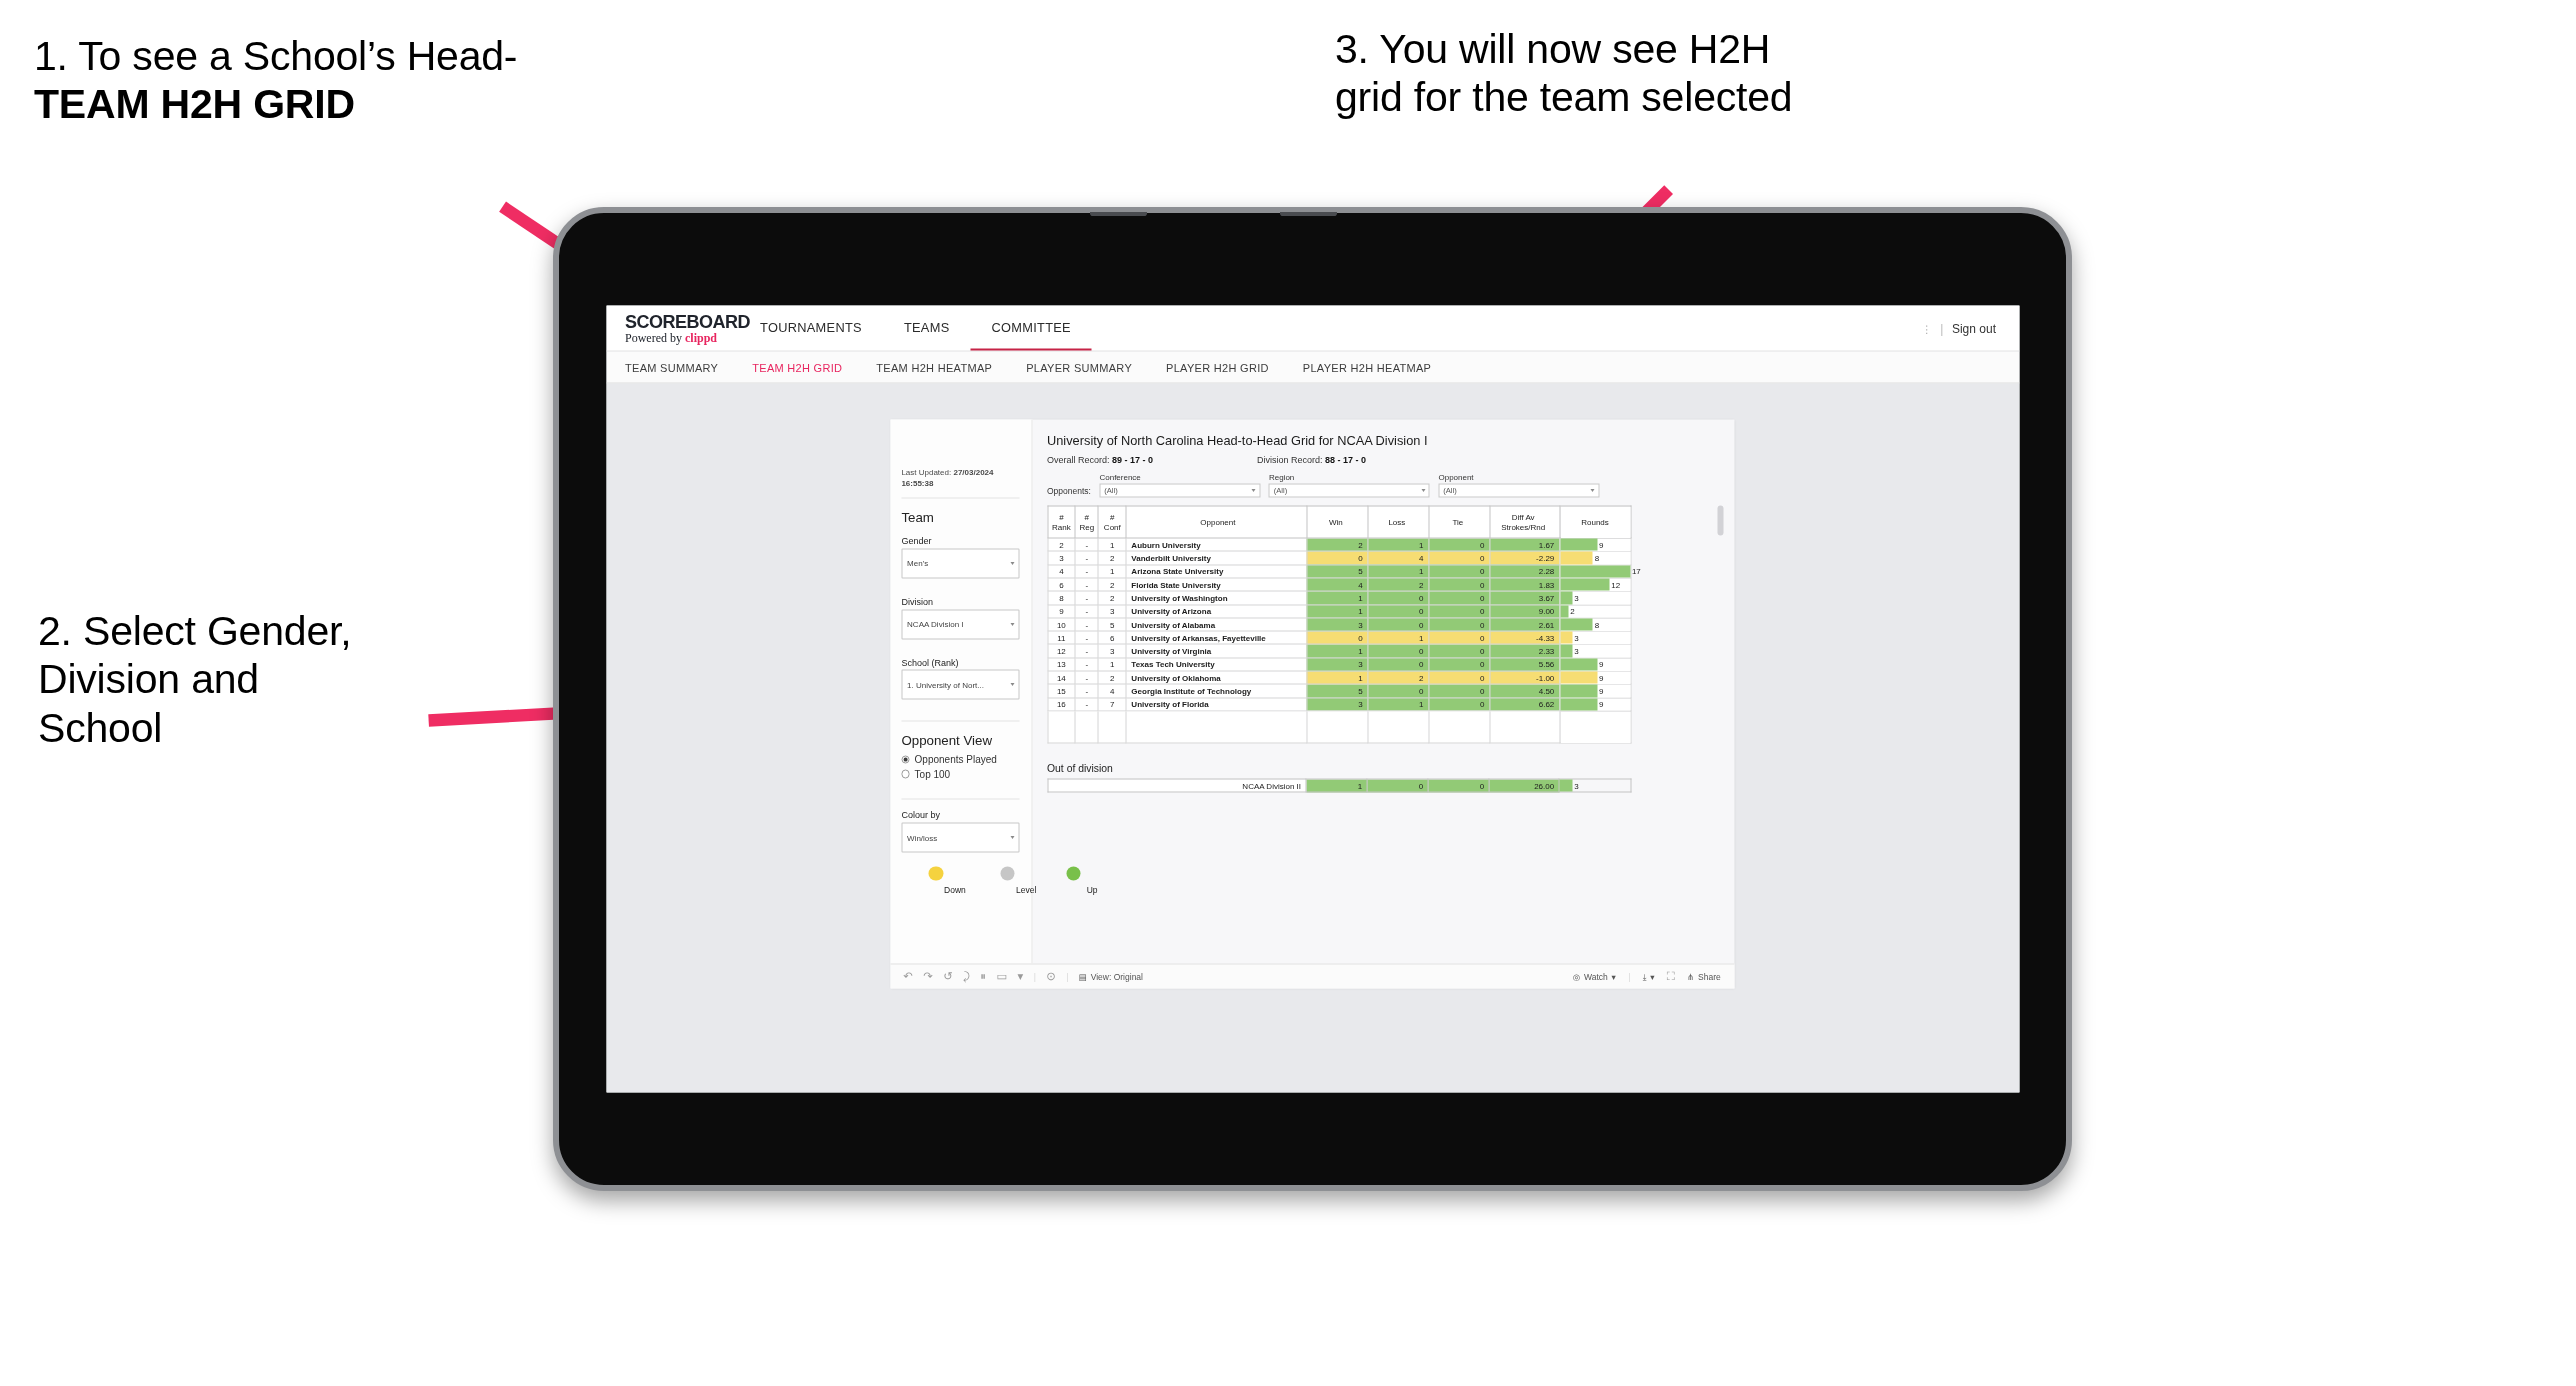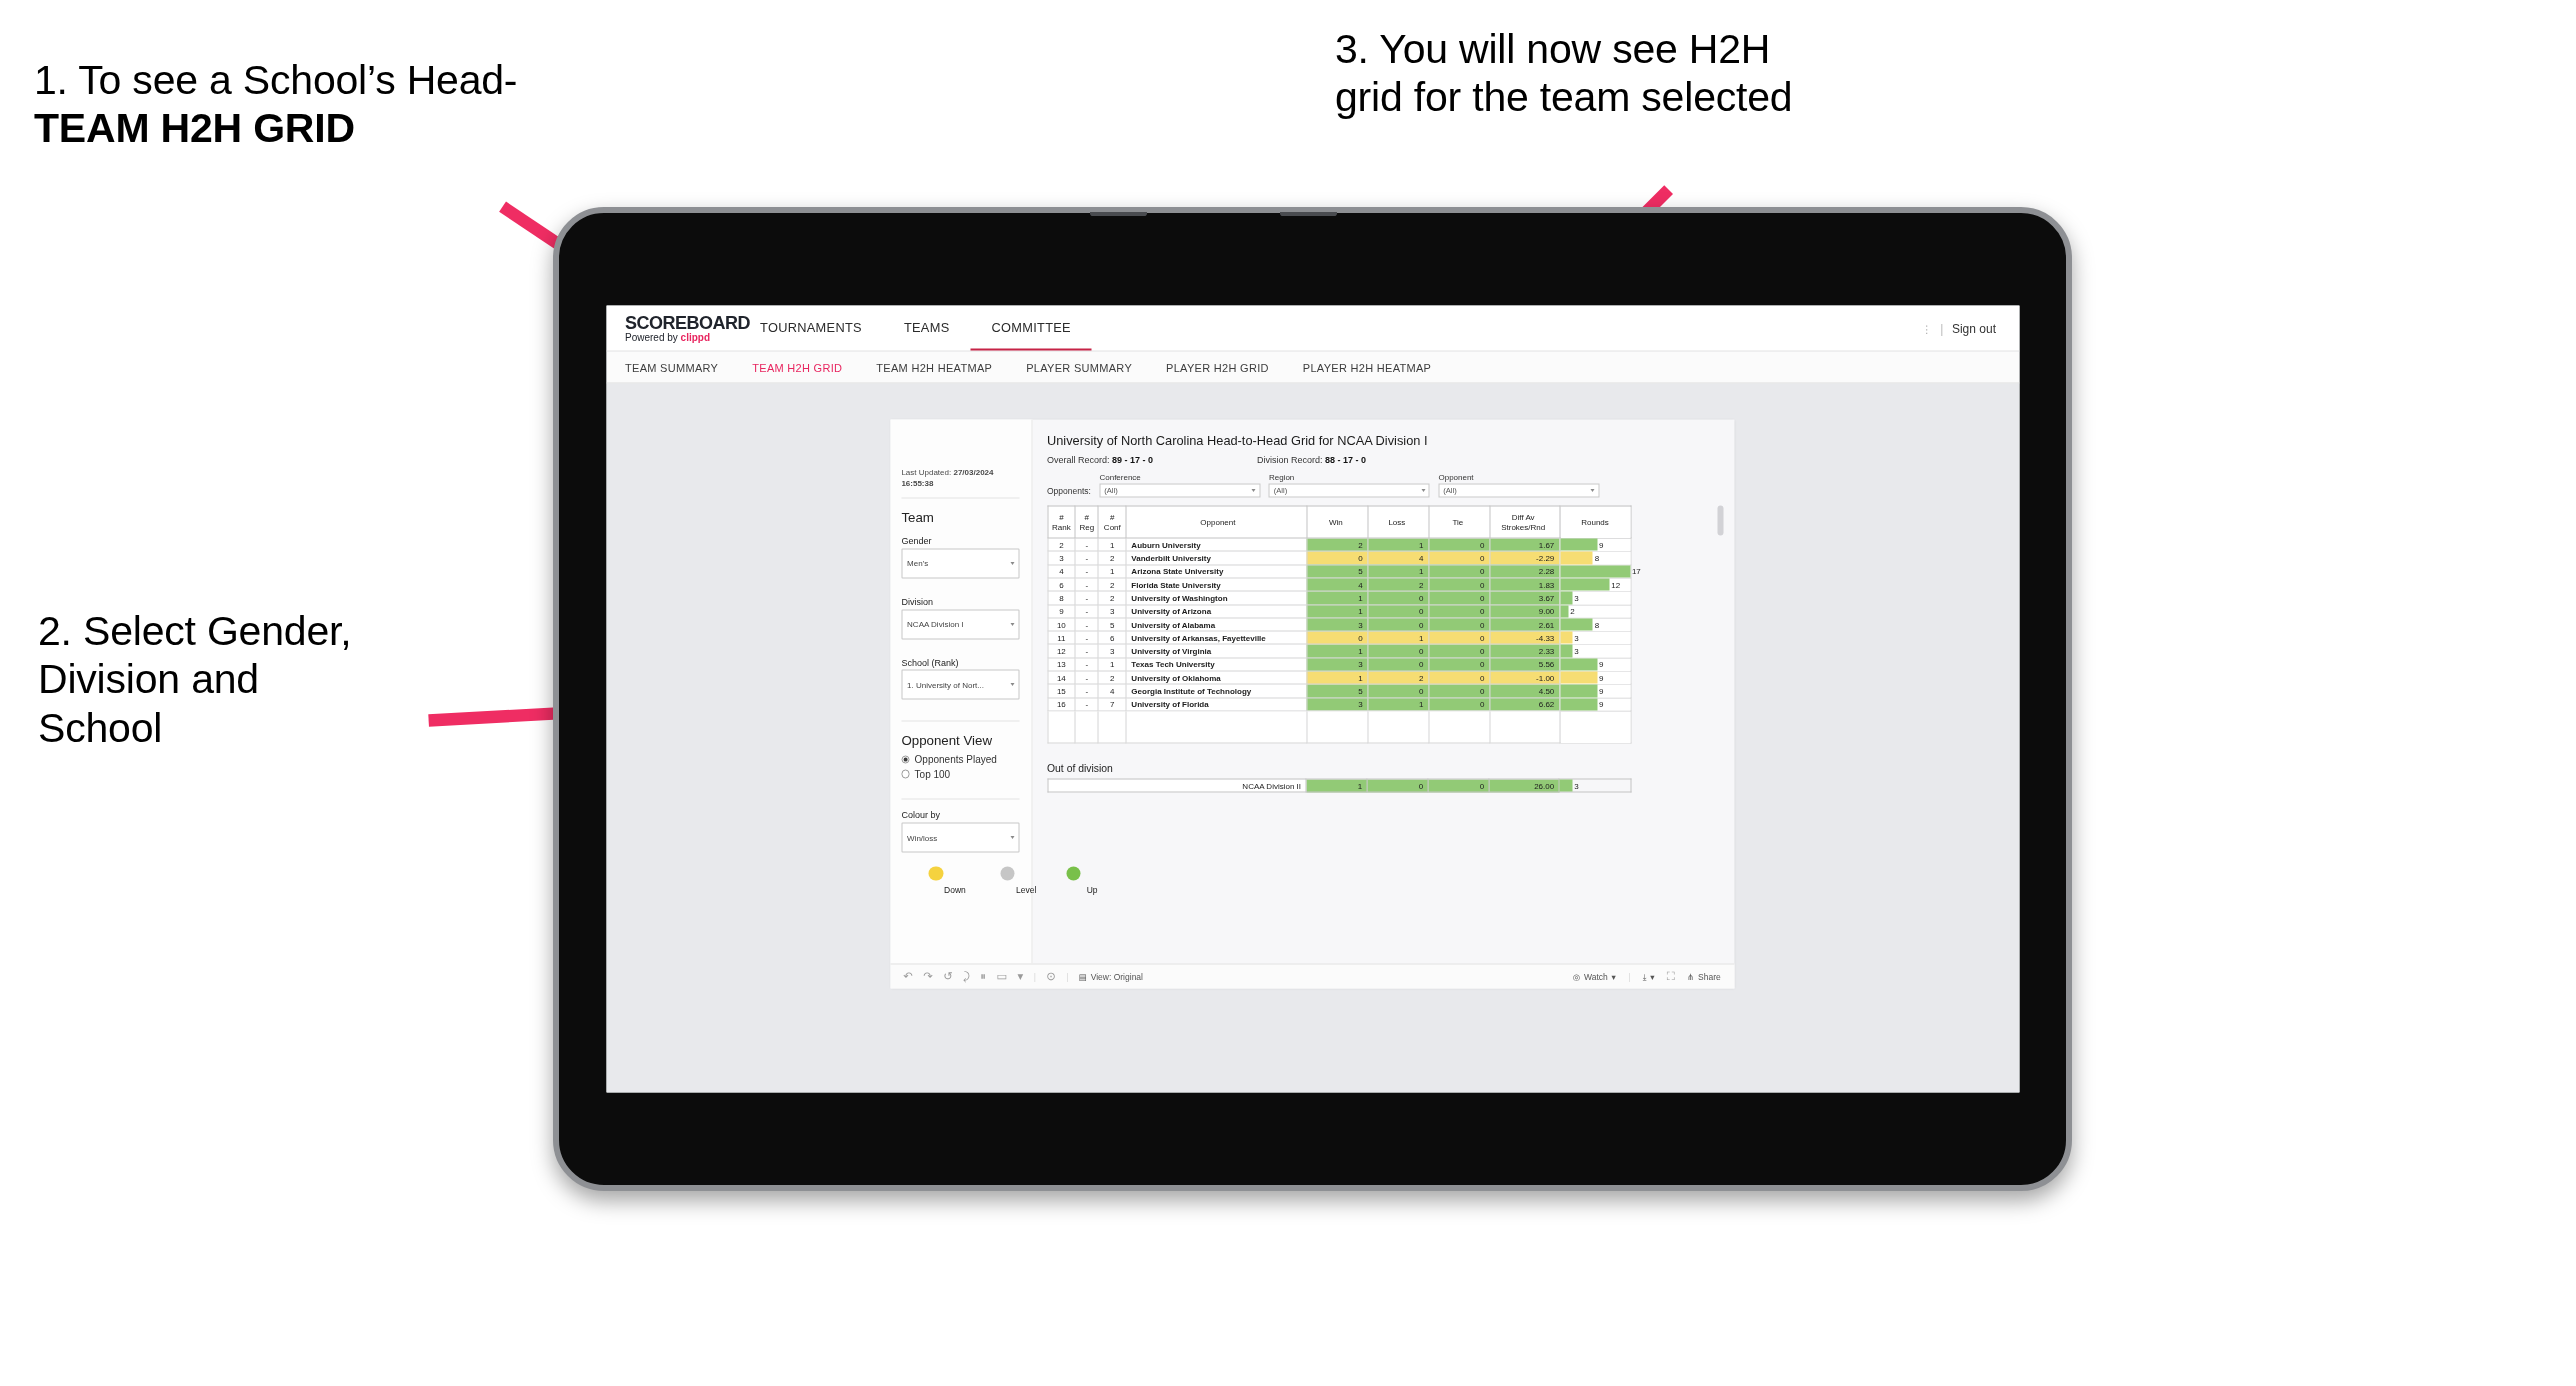--- a/index.html
+++ b/index.html
@@ -14,21 +14,21 @@
 
   
   .annot {
     position: absolute;
     color: #000;
     font-size: 41px;
     line-height: 1.18;
     font-family: "Liberation Sans", sans-serif;
     letter-spacing: -0.2px;
   }
-  #annot-1 { left: 34px; top: 56px; width: 768px; }
+  #annot-1 { left: 34px; top: 32px; width: 768px; }
   #annot-1 .bold { font-weight: bold; }
   #annot-2 { left: 38px; top: 607px; width: 531px; }
   #annot-3 { left: 1335px; top: 25px; width: 749px; }
 
   
   .arrow-svg { position: absolute; left: 0; top: 0; width: 2576px; height: 1386px; pointer-events: none; }
 
   
   #tablet {
     position: absolute;
@@ -62,21 +62,21 @@
   }
   #logo-block {
     width: 133px; display: flex; flex-direction: column; justify-content: center;
     padding-left: 19px;
   }
   #logo-word {
     font-family: "Liberation Sans", sans-serif;
     font-weight: bold; font-size: 18px; letter-spacing: -0.5px;
     color: #20242c; line-height: 1;
   }
-  #logo-sub { font-size: 10px; color: #20242c; margin-top: 1px; line-height: 1; }
+  #logo-sub { font-size: 12px; color: #20242c; margin-top: 1px; line-height: 1; font-family: Liberation Serif, serif; }
   #logo-sub .brand { color: #e8255f; font-weight: bold; }
 
   .topnav { display: flex; align-items: stretch; }
   .topnav-item {
     padding: 0 21px; display: flex; align-items: center;
     font-size: 12.8px; color: #2b2b2b; letter-spacing: 0.3px;
     border-bottom: 2.8px solid transparent;
     cursor: pointer;
   }
   .topnav-item.active { border-bottom-color: #c62346; }

